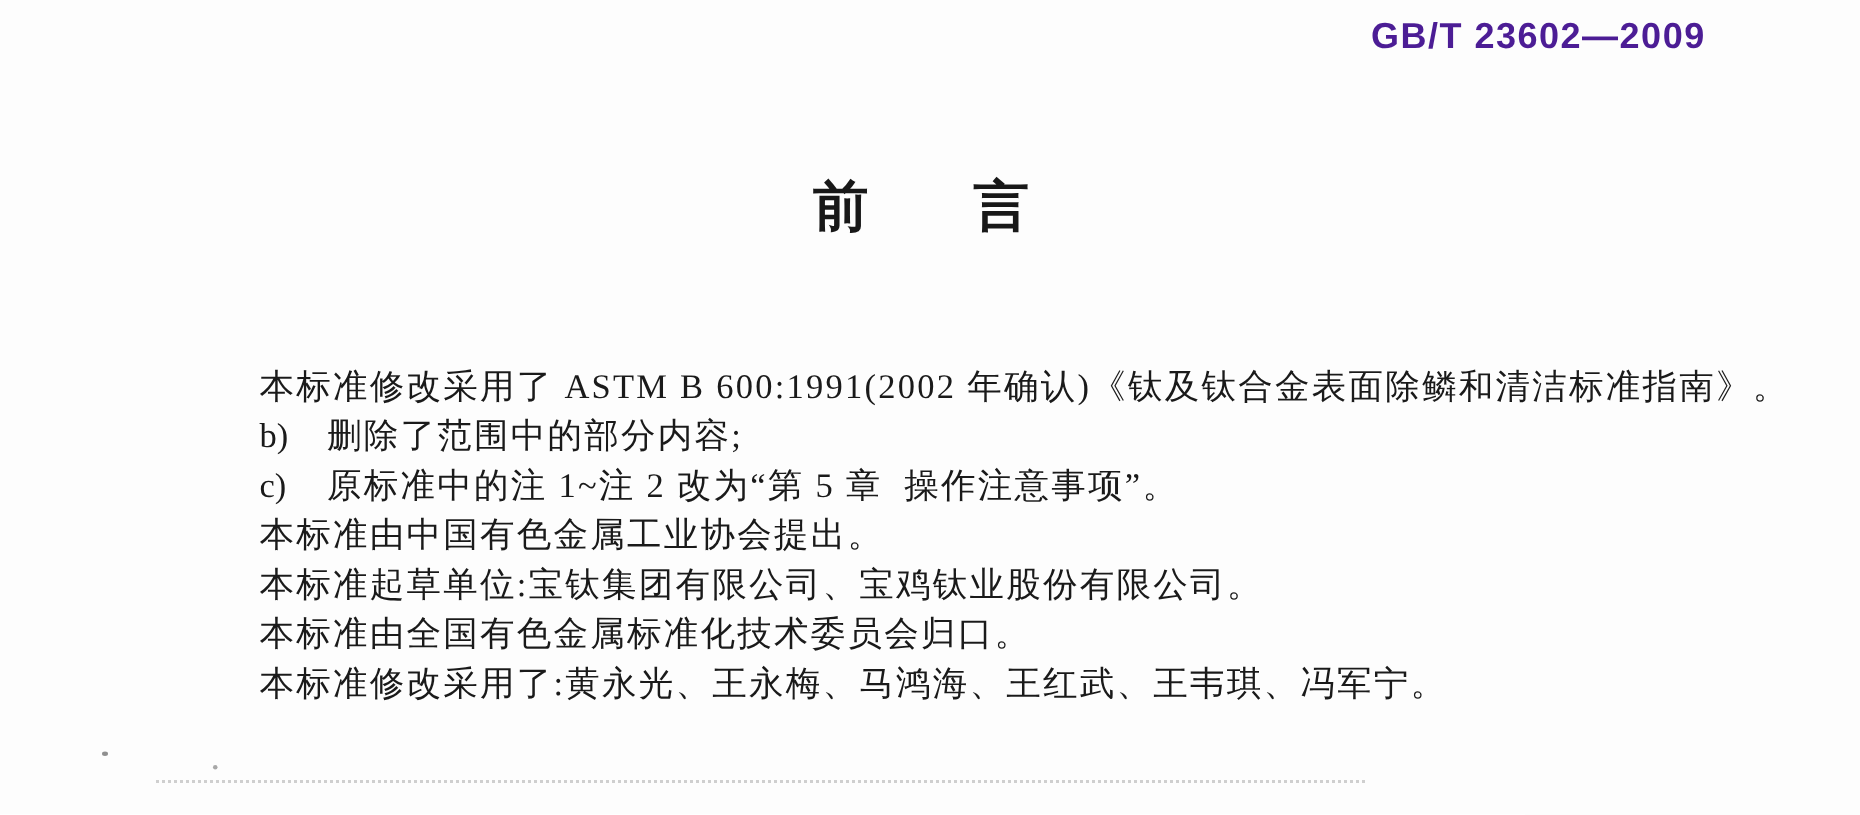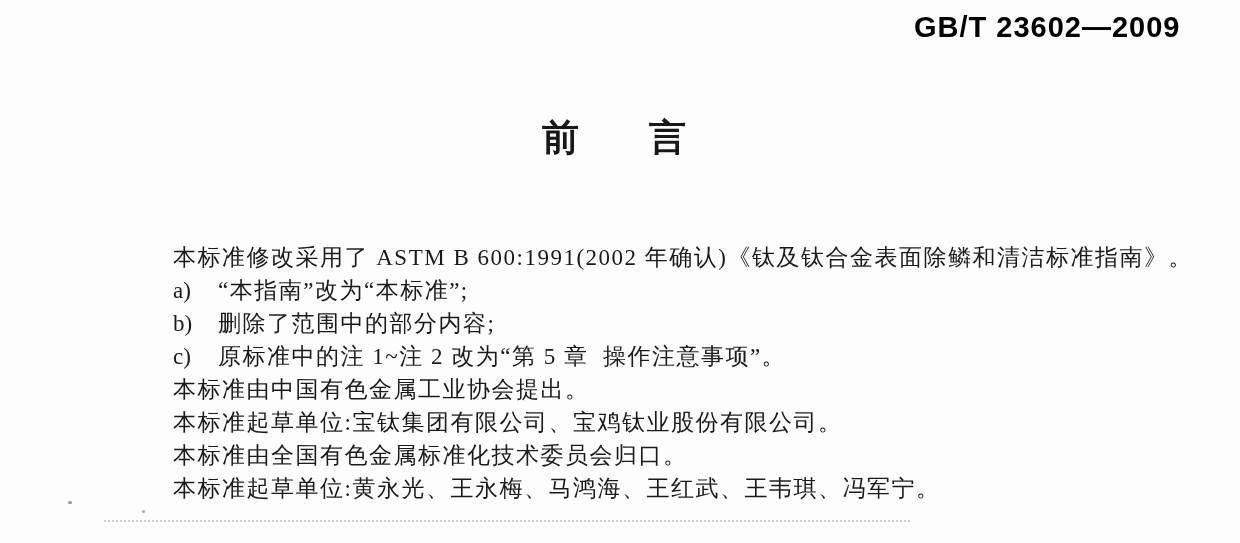--- a/index.html
+++ b/index.html
@@ -15,23 +15,23 @@
     overflow: hidden;
     color: #1c1c1c;
   }
   
   .std-number {
     position: absolute;
     top: 11px;
     left: 914px;
     font-family: "Liberation Sans", "DejaVu Sans", sans-serif;
     font-weight: 700;
-    font-size: 29px;
+    font-size: 24px;
     letter-spacing: 1px;
-    color: #000000;
+    color: #4c1d95;
     white-space: pre;
   }
   
   .fw-title {
     position: absolute;
     top: 117px;
     left: 0;
     width: 1228px;
     display: flex;
     justify-content: center;
@@ -89,33 +89,32 @@
   <div class="fw-title">
     <span>前</span>
     <span>言</span>
   </div>
 
   <div class="doc-body">
 
     <div class="para">本标准修改采用了 ASTM B 600:1991(2002 年确认)《钛及钛合金表面除鳞和清洁标准指南》。</div>
 
 
-    <div class="para"><span class="li-label">a)</span><span>“本指南”改为“本标准”;</span></div>
 
     <div class="para"><span class="li-label">b)</span><span>删除了范围中的部分内容;</span></div>
 
     <div class="para"><span class="li-label">c)</span><span>原标准中的注 1~注 2 改为“第 5 章  操作注意事项”。</span></div>
 
     <div class="para">本标准由中国有色金属工业协会提出。</div>
 
     <div class="para">本标准起草单位:宝钛集团有限公司、宝鸡钛业股份有限公司。</div>
 
     <div class="para">本标准由全国有色金属标准化技术委员会归口。</div>
 
-    <div class="para">本标准起草单位:黄永光、王永梅、马鸿海、王红武、王韦琪、冯军宁。</div>
+    <div class="para">本标准修改采用了:黄永光、王永梅、马鸿海、王红武、王韦琪、冯军宁。</div>
 
   </div>
 
   <div class="speck speck-1"></div>
   <div class="speck speck-2"></div>
   <div class="bottom-scan-line"></div>
 
 </div>
 
 </body></html>

